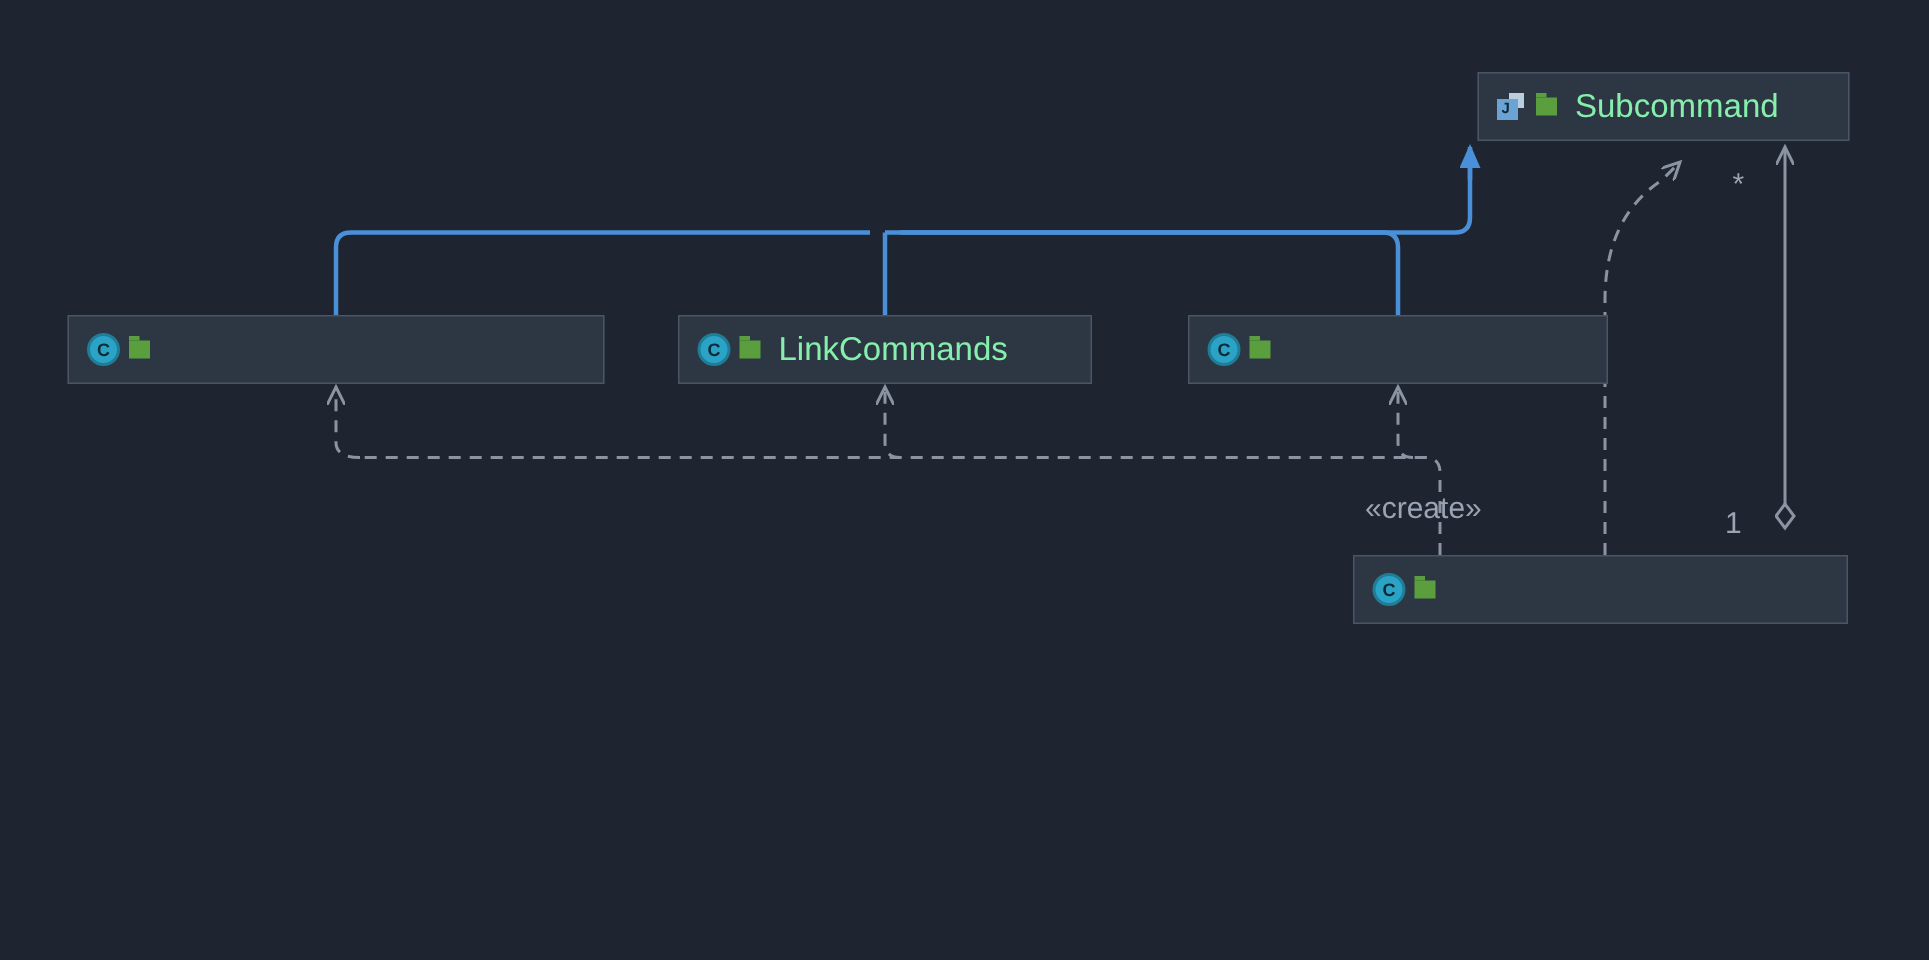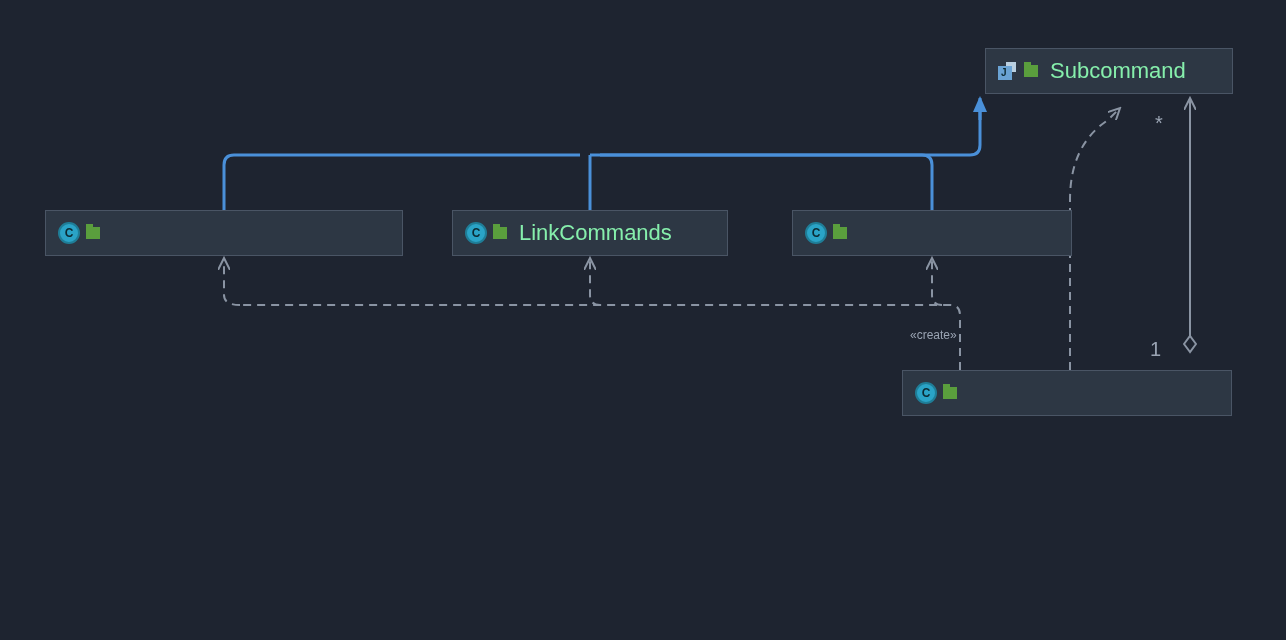--- a/index.html
+++ b/index.html
@@ -97,21 +97,21 @@
     position: absolute;
     left: 0;
     top: 0;
     width: 1286px;
     height: 640px;
     pointer-events: none;
   }
   .stereo {
     position: absolute;
     color: #9aa4b3;
-    font-size: 12px;
+    font-size: 20px;
   }
   .mult {
     position: absolute;
     color: #9aa4b3;
     font-size: 20px;
   }
 </style>
 </head>
 <body>
 

